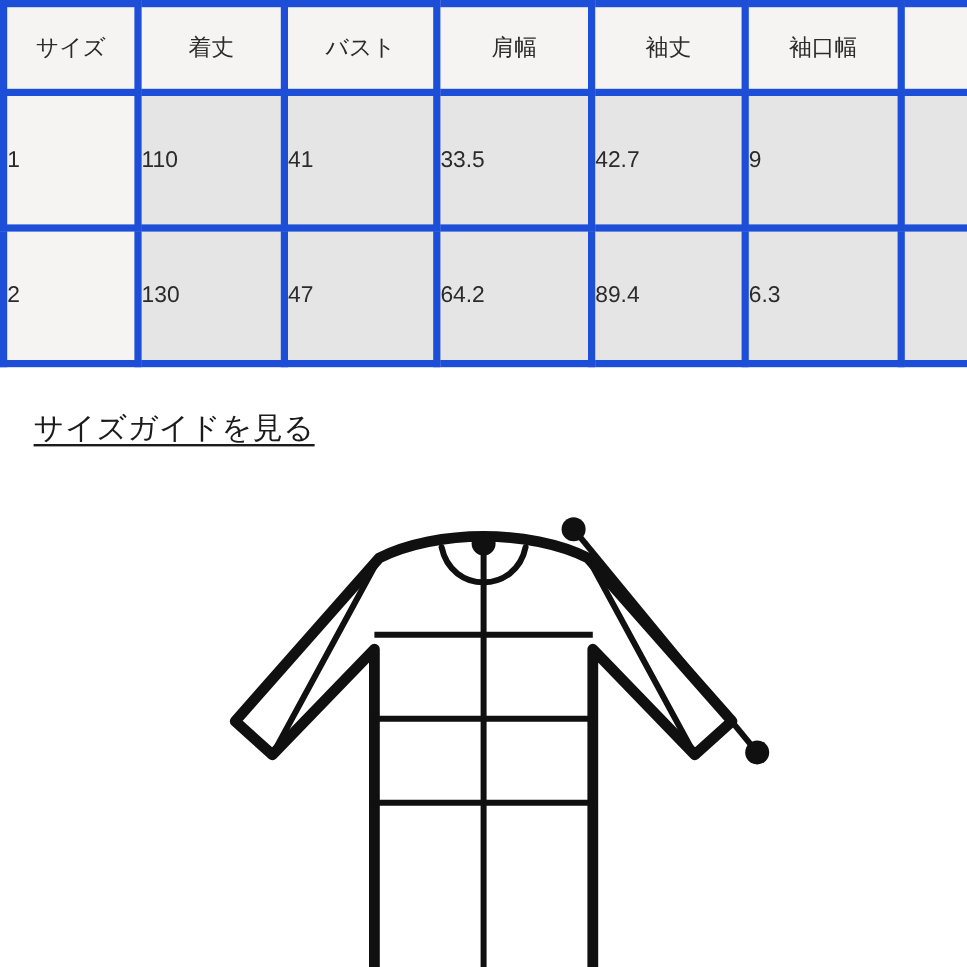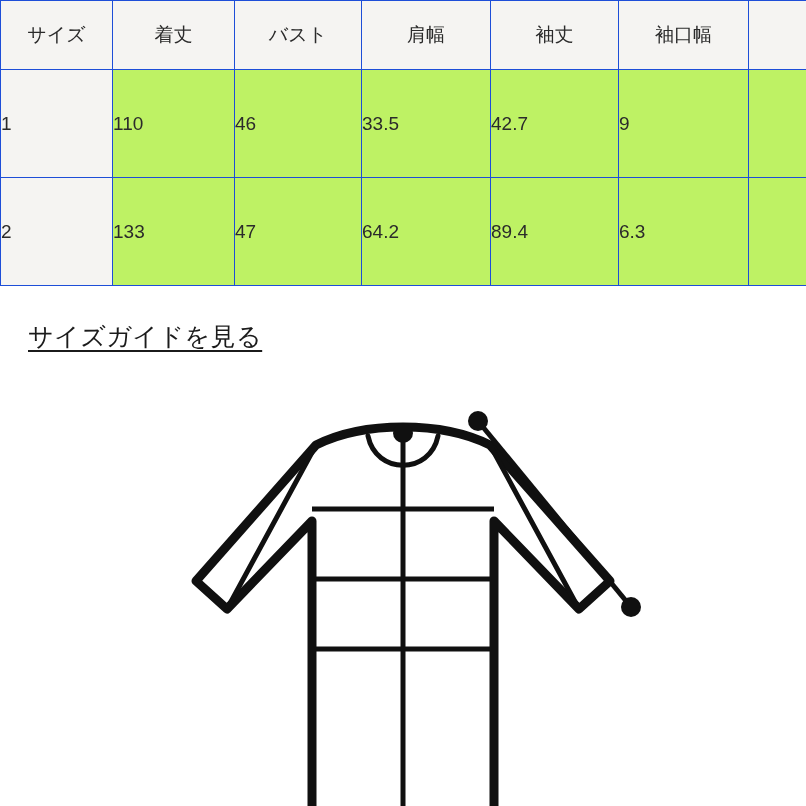--- a/index.html
+++ b/index.html
@@ -17,34 +17,34 @@
   }
 
   
   .size-table {
     width: 806px;
     border-collapse: collapse;
     table-layout: fixed;
   }
   .size-table th,
   .size-table td {
-    border: 1px solid #1d4ed8;
+    border: 6px solid #1d4ed8;
     font-weight: normal;
     font-size: 19px;
     color: #2b2b2b;
     padding: 0;
   }
   .size-table thead th {
     height: 68px;
     background: #f5f4f2;
     font-size: 19px;
   }
   .size-table tbody td {
     height: 107px;
-    background: #bef264;
+    background: #e5e5e5;
   }
   .size-table tbody td.first-col {
     background: #f5f4f2;
   }
   .size-table col.c0 { width: 112px; }
   .size-table col.c1 { width: 122px; }
   .size-table col.c2 { width: 127px; }
   .size-table col.c3 { width: 129px; }
   .size-table col.c4 { width: 128px; }
   .size-table col.c5 { width: 130px; }
@@ -97,29 +97,29 @@
       <th>肩幅</th>
       <th>袖丈</th>
       <th>袖口幅</th>
       <th></th>
     </tr>
   </thead>
   <tbody>
     <tr>
       <td class="first-col">1</td>
       <td>110</td>
-      <td>46</td>
+      <td>41</td>
       <td>33.5</td>
       <td>42.7</td>
       <td>9</td>
       <td></td>
     </tr>
     <tr>
       <td class="first-col">2</td>
-      <td>133</td>
+      <td>130</td>
       <td>47</td>
       <td>64.2</td>
       <td>89.4</td>
       <td>6.3</td>
       <td></td>
     </tr>
   </tbody>
 </table>
 
 <div class="guide-link-wrap">

